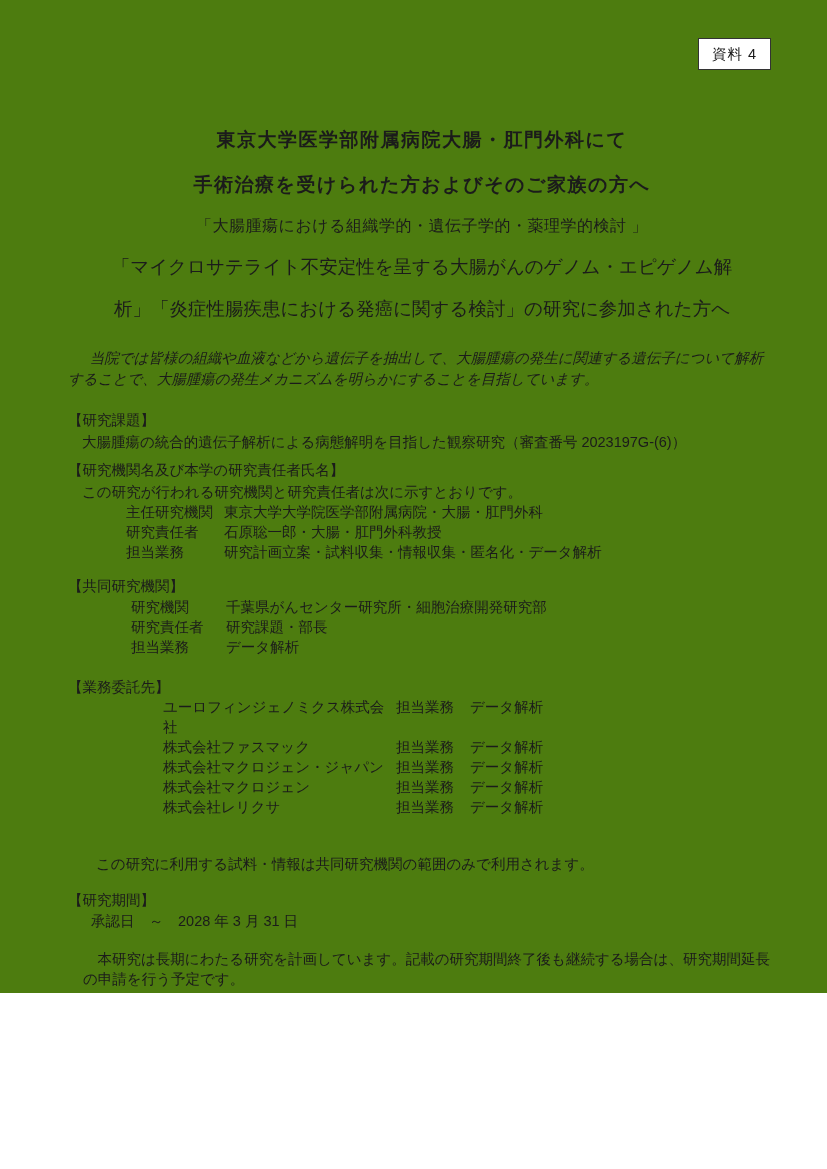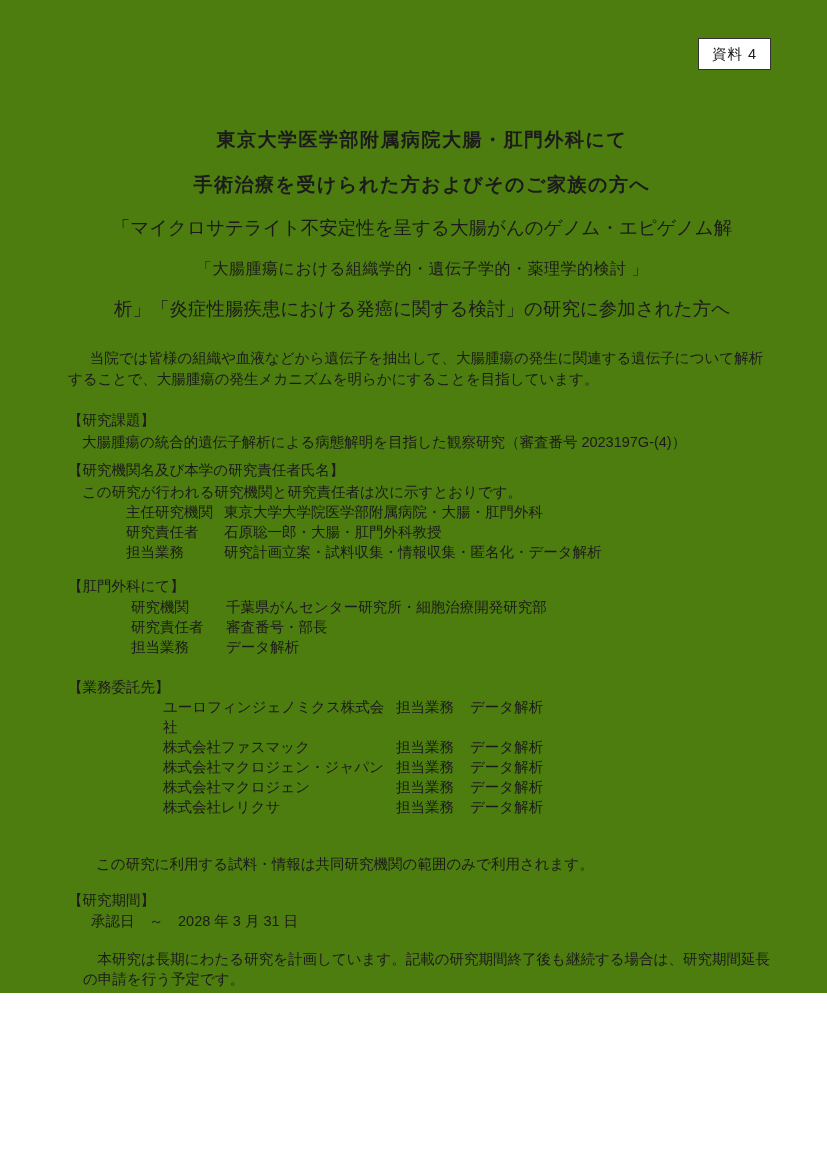--- a/index.html
+++ b/index.html
@@ -25,21 +25,21 @@
     font-size:14.5px; line-height:20.5px;
   }
   .t-line { text-align:center; font-size:19px; line-height:24px; font-weight:600; letter-spacing:1.5px; margin:0; }
   .t1 { margin-top:128px; }
   .t2 { margin-top:21px; }
   .sub { text-align:center; margin:0; font-weight:500; }
   .sub1 { font-size:16px;  line-height:21px; margin-top:18px; letter-spacing:0.5px; }
   .sub2 { font-size:18.5px; line-height:24px; margin-top:19px; }
   .sub3 { font-size:18.5px; line-height:24px; margin-top:18px; }
 
-  .intro { margin-top:27px; }
+  .intro { margin-top:27px;font-style:italic; }
   .intro p { margin:0; text-indent:1.5em; }
 
   .sec-h { margin:0; }
   .sec-body-ind { margin-left:14px; margin-top:1px; }
 
   .sec-kadai { margin-top:21px; }
   .sec-inst  { margin-top:8px; }
   .sec-collab{ margin-top:14px; }
   .sec-contract { margin-top:20px; }
 
@@ -74,31 +74,31 @@
 
   <div class="tag-box">
     <span>資料 4</span>
   </div>
 
   <div class="content">
 
     <p class="t-line t1">東京大学医学部附属病院大腸・肛門外科にて</p>
     <p class="t-line t2">手術治療を受けられた方およびそのご家族の方へ</p>
 
+    <p class="sub sub1">「大腸腫瘍における組織学的・遺伝子学的・薬理学的検討 」</p>
     <p class="sub sub2">「マイクロサテライト不安定性を呈する大腸がんのゲノム・エピゲノム解</p>
-    <p class="sub sub1">「大腸腫瘍における組織学的・遺伝子学的・薬理学的検討 」</p>
     <p class="sub sub3">析」「炎症性腸疾患における発癌に関する検討」の研究に参加された方へ</p>
 
     <div class="intro">
       <p>当院では皆様の組織や血液などから遺伝子を抽出して、大腸腫瘍の発生に関連する遺伝子について解析することで、大腸腫瘍の発生メカニズムを明らかにすることを目指しています。</p>
     </div>
 
     <div class="sec-kadai">
       <p class="sec-h">【研究課題】</p>
-      <div class="sec-body-ind">大腸腫瘍の統合的遺伝子解析による病態解明を目指した観察研究（審査番号 2023197G-(4)）</div>
+      <div class="sec-body-ind">大腸腫瘍の統合的遺伝子解析による病態解明を目指した観察研究（審査番号 2023197G-(6)）</div>
     </div>
 
     <div class="sec-inst">
       <p class="sec-h">【研究機関名及び本学の研究責任者氏名】</p>
       <div class="sec-body-ind">この研究が行われる研究機関と研究責任者は次に示すとおりです。</div>
       <div class="org-rows-inst">
         <div class="org-row">
           <span class="org-label">主任研究機関</span>
           <span class="org-value">東京大学大学院医学部附属病院・大腸・肛門外科</span>
         </div>
@@ -107,29 +107,29 @@
           <span class="org-value">石原聡一郎・大腸・肛門外科教授</span>
         </div>
         <div class="org-row">
           <span class="org-label">担当業務</span>
           <span class="org-value">研究計画立案・試料収集・情報収集・匿名化・データ解析</span>
         </div>
       </div>
     </div>
 
     <div class="sec-collab">
-      <p class="sec-h">【肛門外科にて】</p>
+      <p class="sec-h">【共同研究機関】</p>
       <div class="org-rows-collab">
         <div class="org-row">
           <span class="org-label">研究機関</span>
           <span class="org-value">千葉県がんセンター研究所・細胞治療開発研究部</span>
         </div>
         <div class="org-row">
           <span class="org-label">研究責任者</span>
-          <span class="org-value">審査番号・部長</span>
+          <span class="org-value">研究課題・部長</span>
         </div>
         <div class="org-row">
           <span class="org-label">担当業務</span>
           <span class="org-value">データ解析</span>
         </div>
       </div>
     </div>
 
     <div class="sec-contract">
       <p class="sec-h">【業務委託先】</p>

